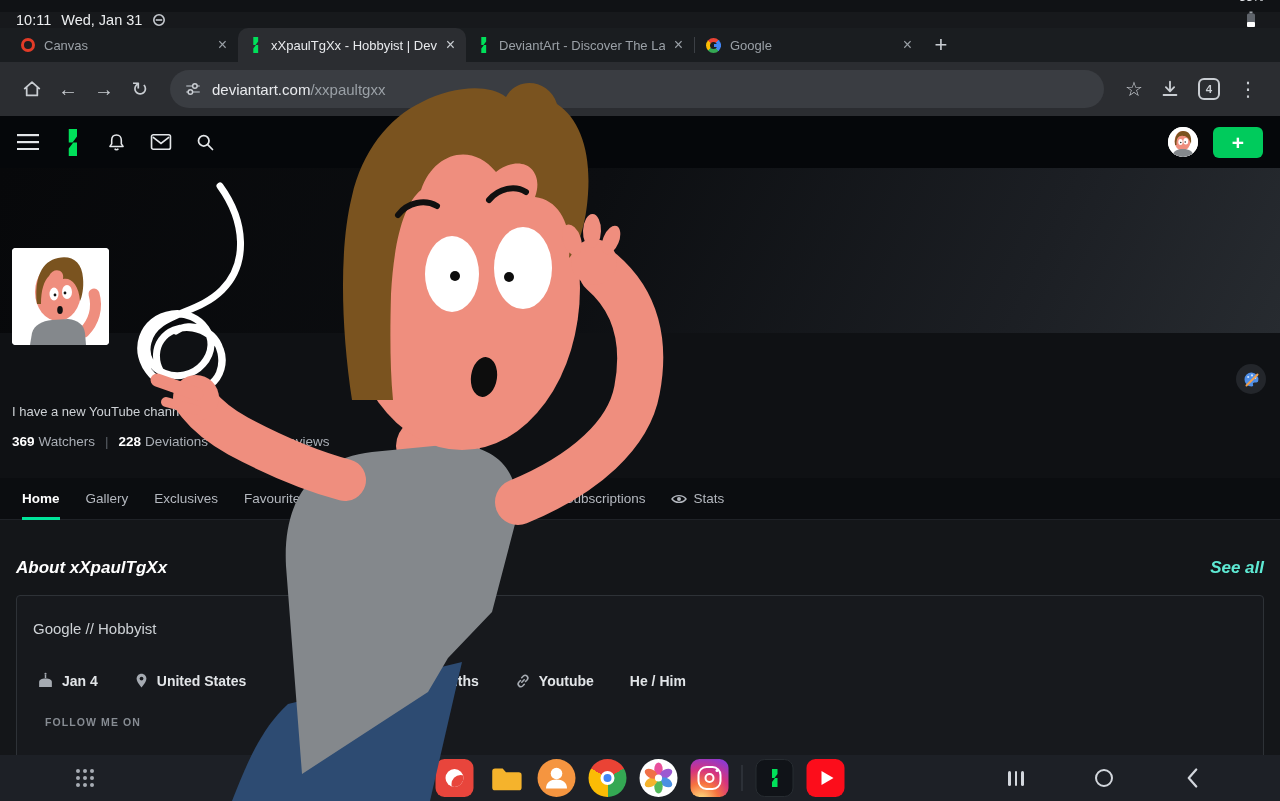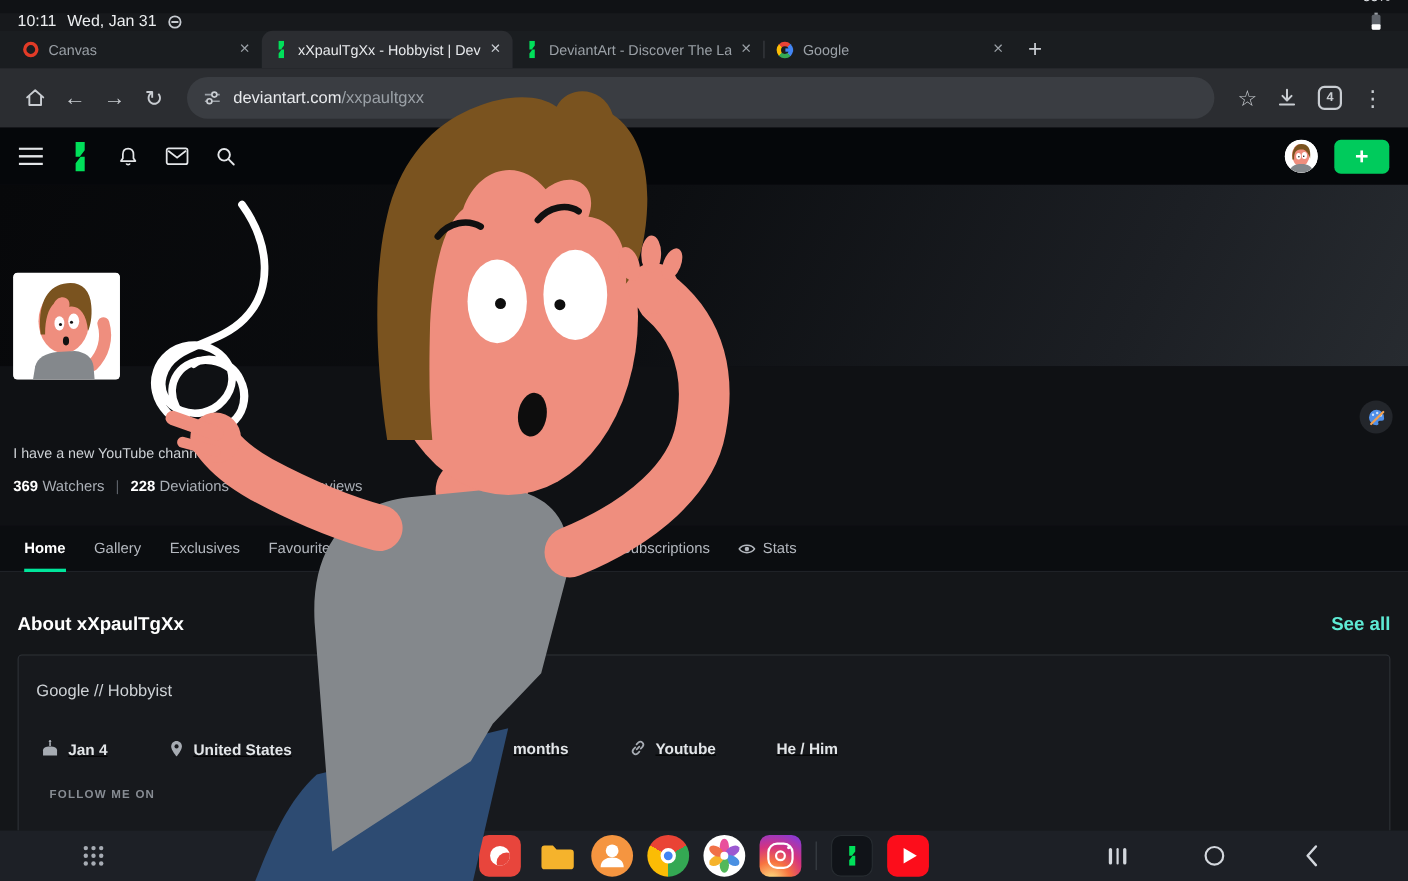--- a/index.html
+++ b/index.html
@@ -57,26 +57,26 @@
   .customize-btn{position:absolute;right:14px;top:31px;width:30px;height:30px;border-radius:50%;background:#23262b;display:flex;align-items:center;justify-content:center;}
 
   .profile-tabs{position:absolute;top:478px;left:0;right:0;height:42px;background:#0b0d10;border-bottom:1px solid #1f2227;display:flex;align-items:center;padding:0 22px;gap:26px;font-size:13.5px;color:#b4b8bf;}
   .ptab{position:relative;display:flex;align-items:center;gap:6px;height:42px;}
   .ptab.active{color:#fff;font-weight:bold;}
   .ptab.active::after{content:"";position:absolute;left:0;right:0;bottom:0;height:3px;background:#00e59b;}
   .ptab-about{margin-left:170px;}
 
   
   .about-section{position:absolute;top:520px;left:0;right:0;height:235px;background:#141619;overflow:hidden;}
-  .about-head{position:absolute;top:38px;left:16px;right:16px;display:flex;align-items:flex-start;}
+  .about-head{position:absolute;top:38px;left:16px;right:16px;display:flex;align-items:flex-start;font-style:italic;}
   .about-title{font-size:17px;font-weight:bold;color:#fff;}
   .see-all{margin-left:auto;font-size:17px;font-weight:bold;color:#5eead4;}
   .about-card{position:absolute;left:16px;right:16px;top:75px;height:210px;background:#17191d;border:1px solid #2e3237;border-radius:4px;}
   .artist-line{position:absolute;left:16px;top:24px;font-size:15px;color:#ced2d6;}
-  .details-row{position:absolute;left:20px;top:76px;display:flex;align-items:flex-start;gap:55px;text-decoration:underline;}
+  .details-row{position:absolute;left:20px;top:76px;display:flex;align-items:center;gap:36px;}
   .detail{display:flex;align-items:center;gap:8px;font-size:14px;font-weight:bold;color:#e2e5e8;}
   .detail-months{margin-left:146px;}
   .follow-label{position:absolute;left:28px;top:120px;font-size:10.5px;font-weight:bold;letter-spacing:1.1px;color:#878c93;}
 
   
   .nav-bar{position:absolute;top:755px;left:0;right:0;height:46px;background:#1d2026;}
   .apps-grid{position:absolute;left:76px;top:50%;transform:translateY(-50%);display:grid;grid-template-columns:repeat(3,4px);gap:3px;}
   .apps-grid i{width:4px;height:4px;border-radius:50%;background:#a7acb4;}
   .dock{position:absolute;left:50%;top:50%;transform:translate(-50%,-50%);display:flex;align-items:center;gap:13px;}
   .dock-icon{width:38px;height:38px;position:relative;display:flex;align-items:center;justify-content:center;}

